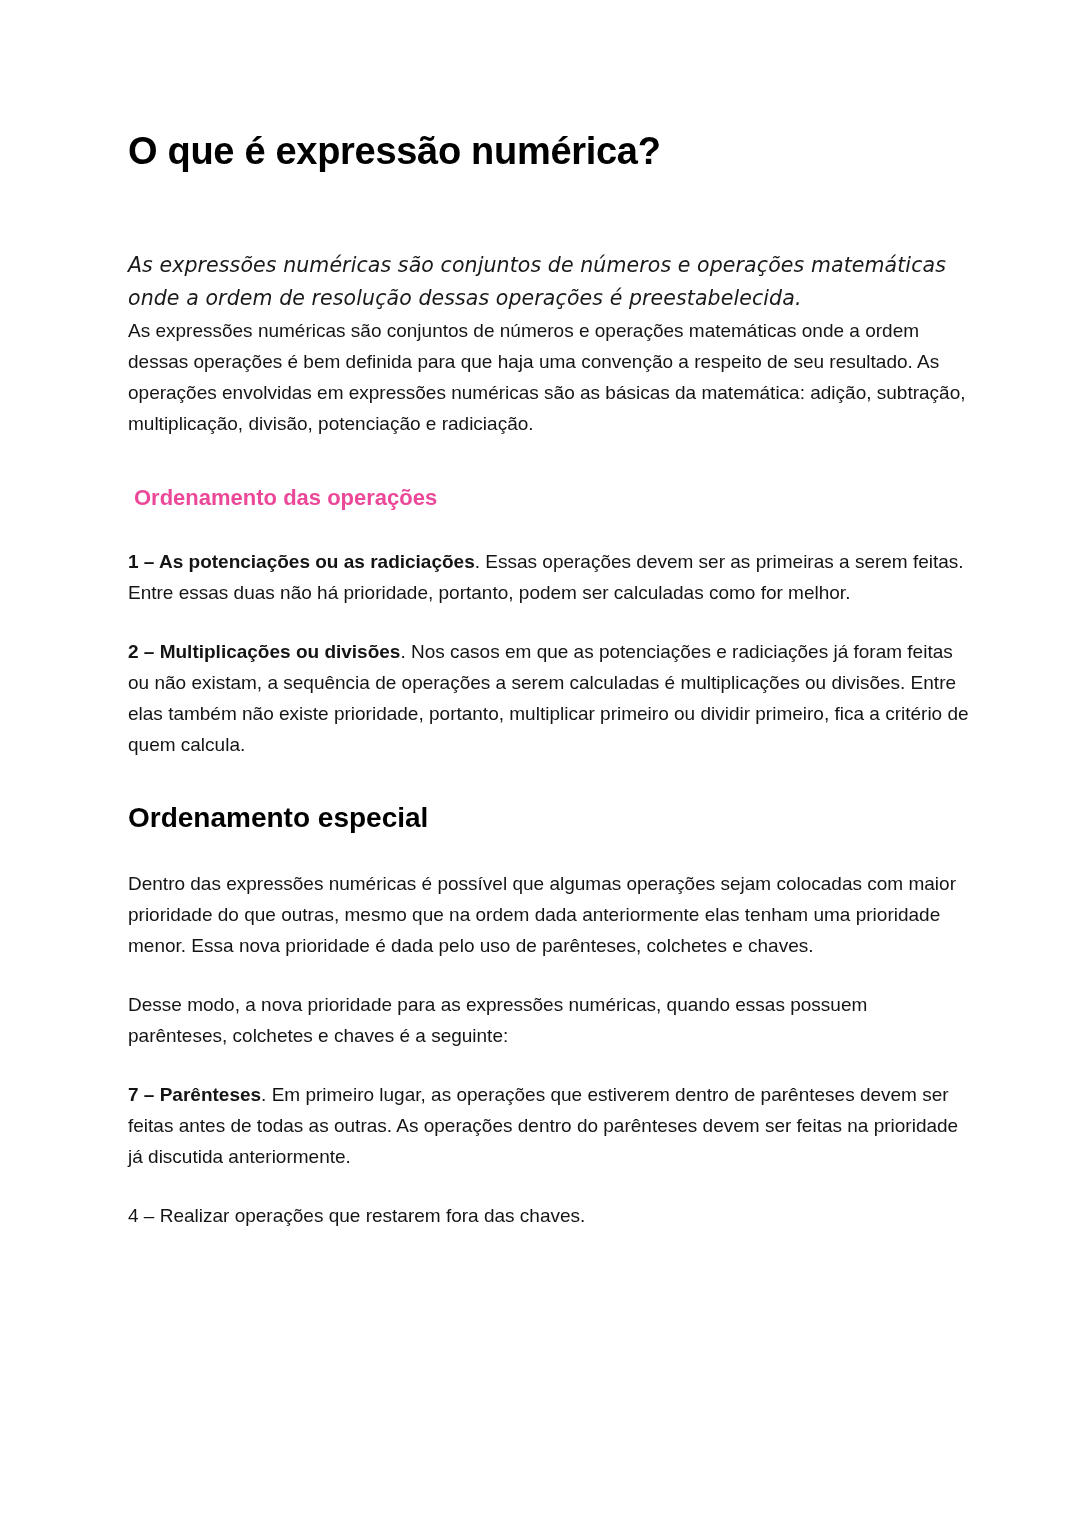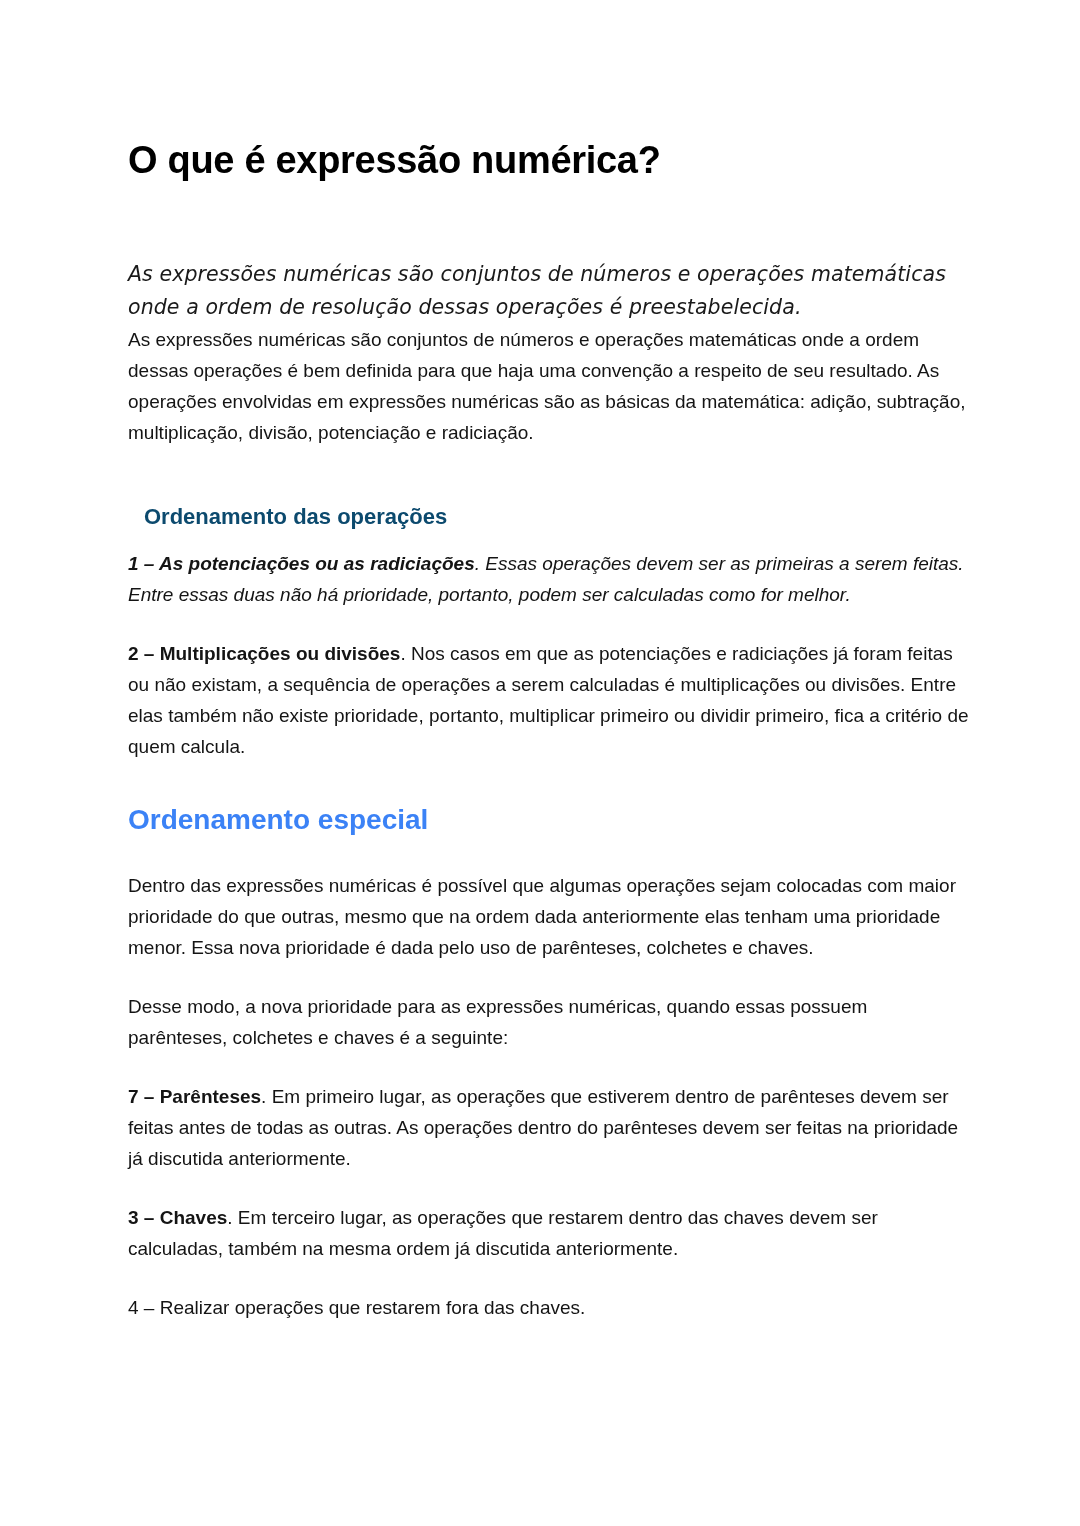--- a/index.html
+++ b/index.html
@@ -18,21 +18,21 @@
   .page {
     position: relative;
     width: 1080px;
     height: 1526px;
     background: #fff;
     box-sizing: border-box;
   }
   .content {
     position: absolute;
     left: 128px;
-    top: 16px;
+    top: 7px;
     width: 842px;
   }
 
   .doc-title {
     font-size: 38px;
     font-weight: bold;
     line-height: 1.2;
     letter-spacing: -0.3px;
     margin: 0;
     padding-top: 122px;
@@ -57,35 +57,35 @@
     color: #141414;
   }
   .para + .para { margin-top: 28px; }
 
   .para.tight-after-lede { margin-top: 0px; }
 
   .h-sub {
     font-size: 22px;
     font-weight: bold;
     line-height: 30px;
-    margin: 16px;
+    margin: 6px;
     padding-top: 38px;
-    color: #0c4a6e;
+    color: #ec4899;
   }
 
   .h-section {
     font-size: 28px;
     font-weight: bold;
     line-height: 36px;
     margin: 0;
     padding-top: 40px;
-    color: #3b82f6;
+    color: #000000;
   }
 
-  .gap-after-subhead { margin-top: 12px; font-style: italic; }
+  .gap-after-subhead { margin-top: 33px; }
   .gap-after-section { margin-top: 32px; }
 
   .lead-in { font-weight: bold; }
 </style>
 </head>
 <body>
 
 <div class="page">
   <div class="content">
 
@@ -110,22 +110,19 @@
 
     <p class="para gap-after-section">Dentro das expressões numéricas é possível que algumas operações sejam colocadas com maior prioridade do que outras, mesmo que na ordem dada anteriormente elas tenham uma prioridade menor. Essa nova prioridade é dada pelo uso de parênteses, colchetes e chaves.</p>
 
     <p class="para">Desse modo, a nova prioridade para as expressões numéricas, quando essas possuem parênteses, colchetes e chaves é a seguinte:</p>
 
     <p class="para">
       <span class="lead-in">7 – Parênteses</span><span>. Em primeiro lugar, as operações que estiverem dentro de parênteses devem ser feitas antes de todas as outras. As operações dentro do parênteses devem ser feitas na prioridade já discutida anteriormente.</span>
     </p>
 
 
-    <p class="para">
-      <span class="lead-in">3 – Chaves</span><span>. Em terceiro lugar, as operações que restarem dentro das chaves devem ser calculadas, também na mesma ordem já discutida anteriormente.</span>
-    </p>
 
     <p class="para">
       <span class="lead-in"></span><span>4 – Realizar operações que restarem fora das chaves.</span>
     </p>
 
   </div>
 </div>
 
 </body></html>

